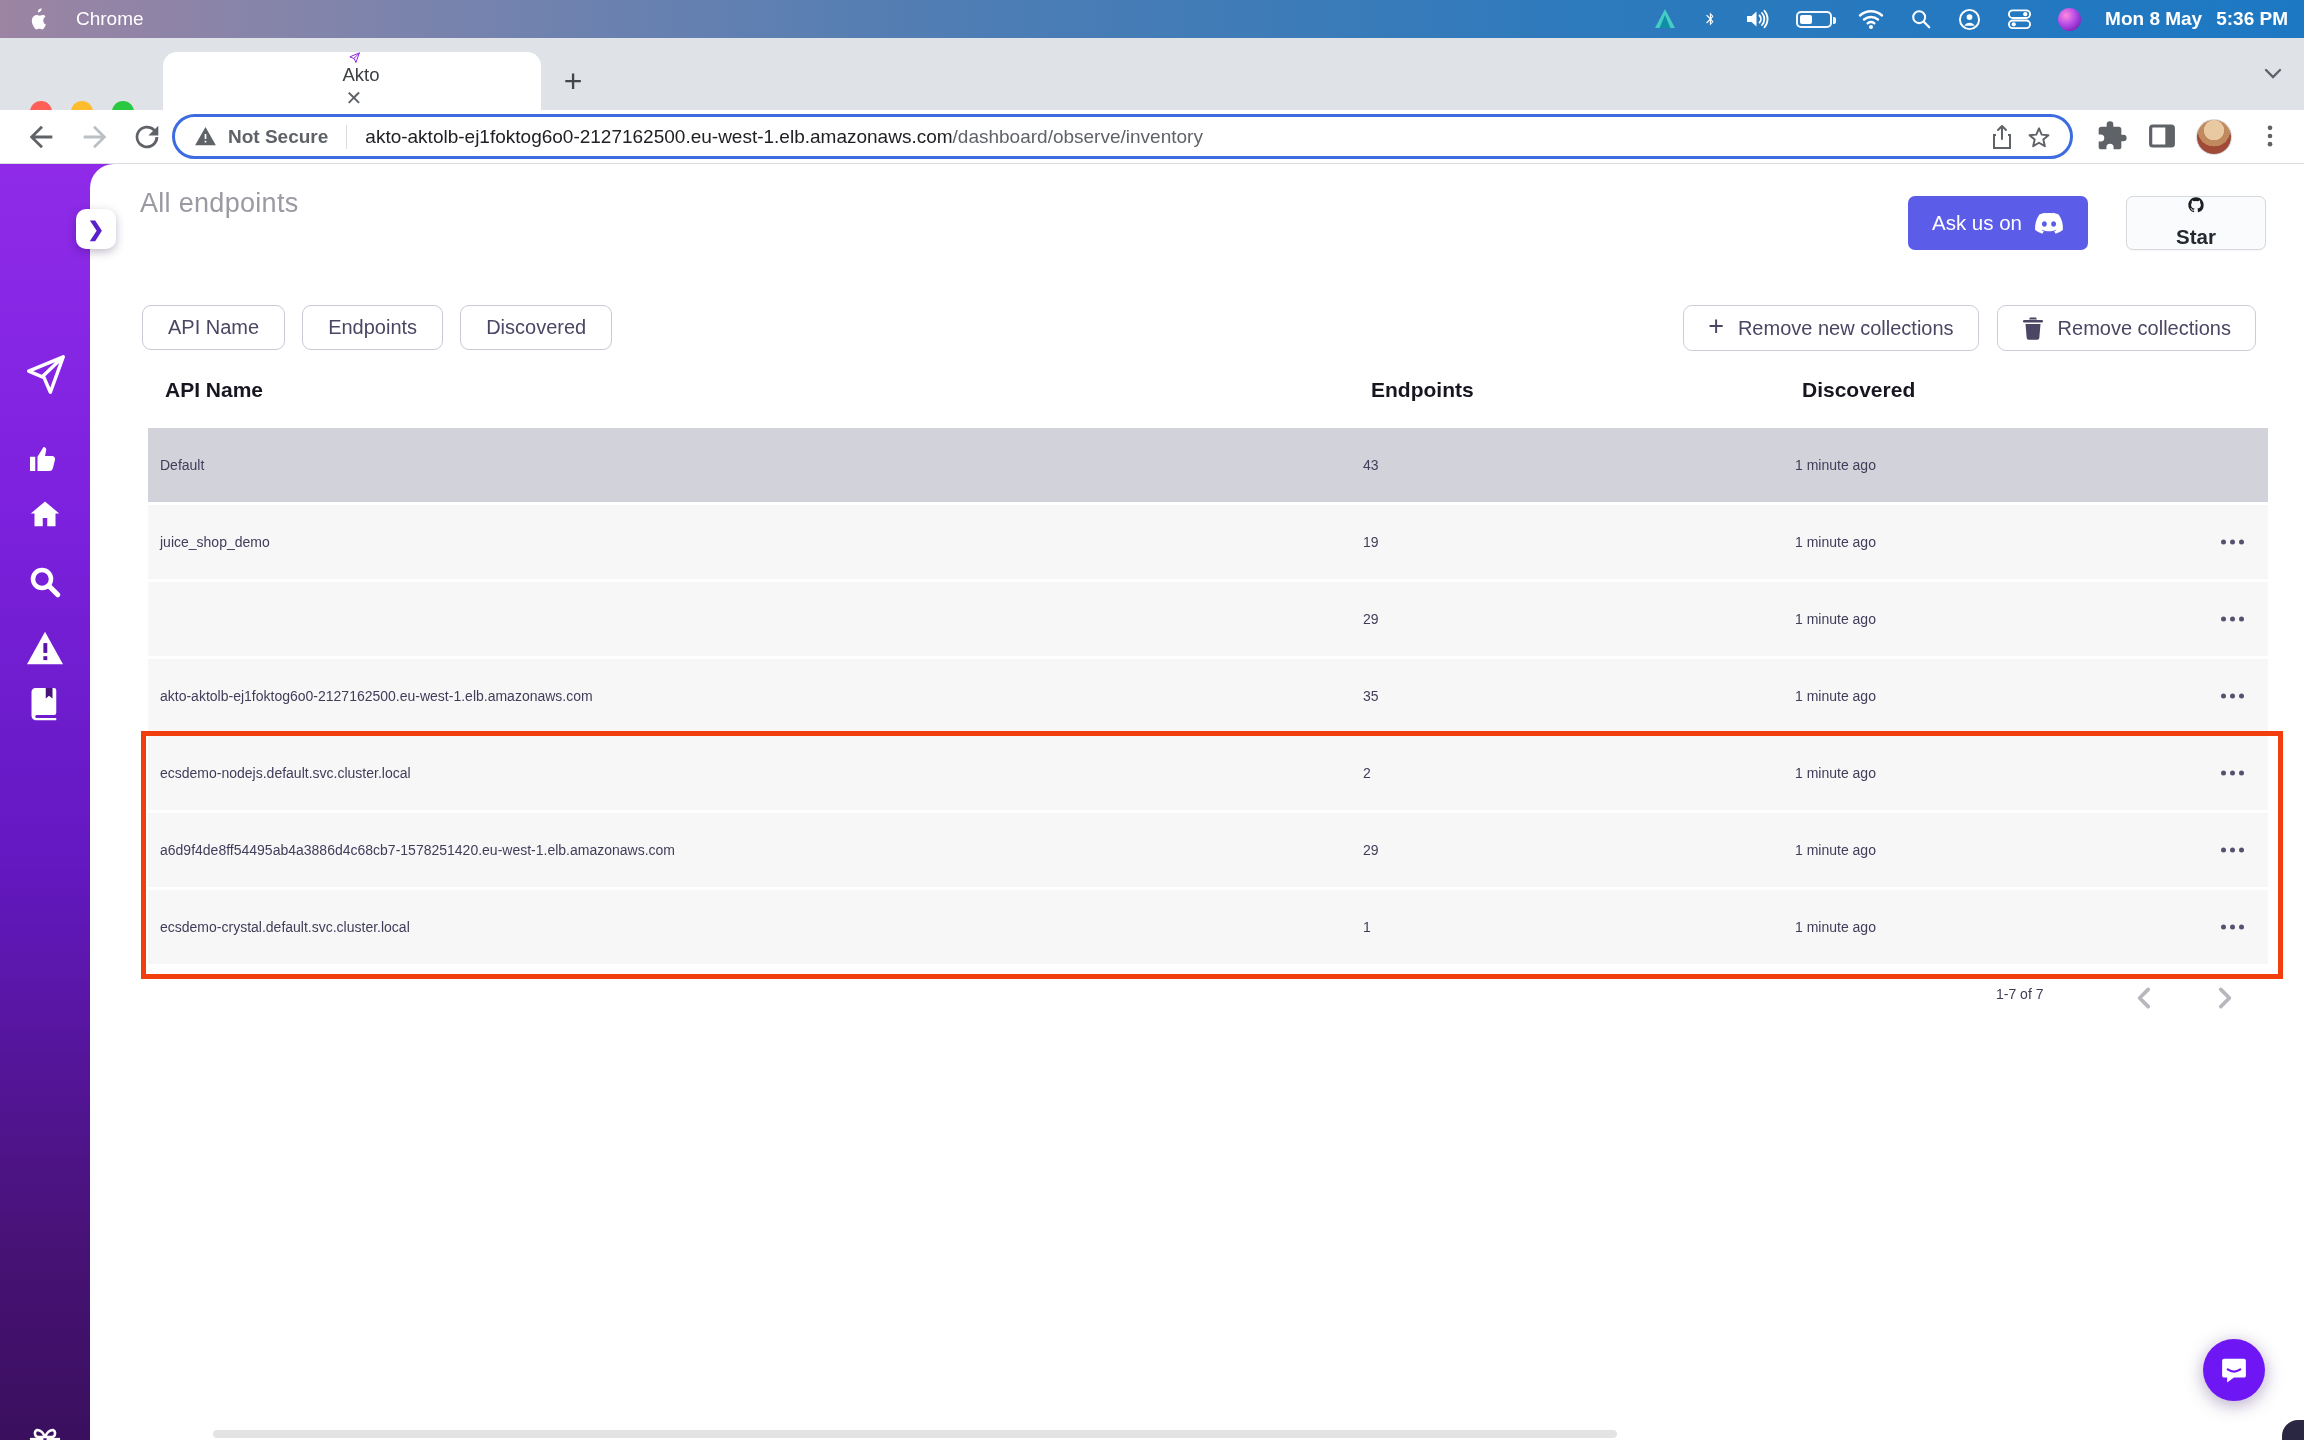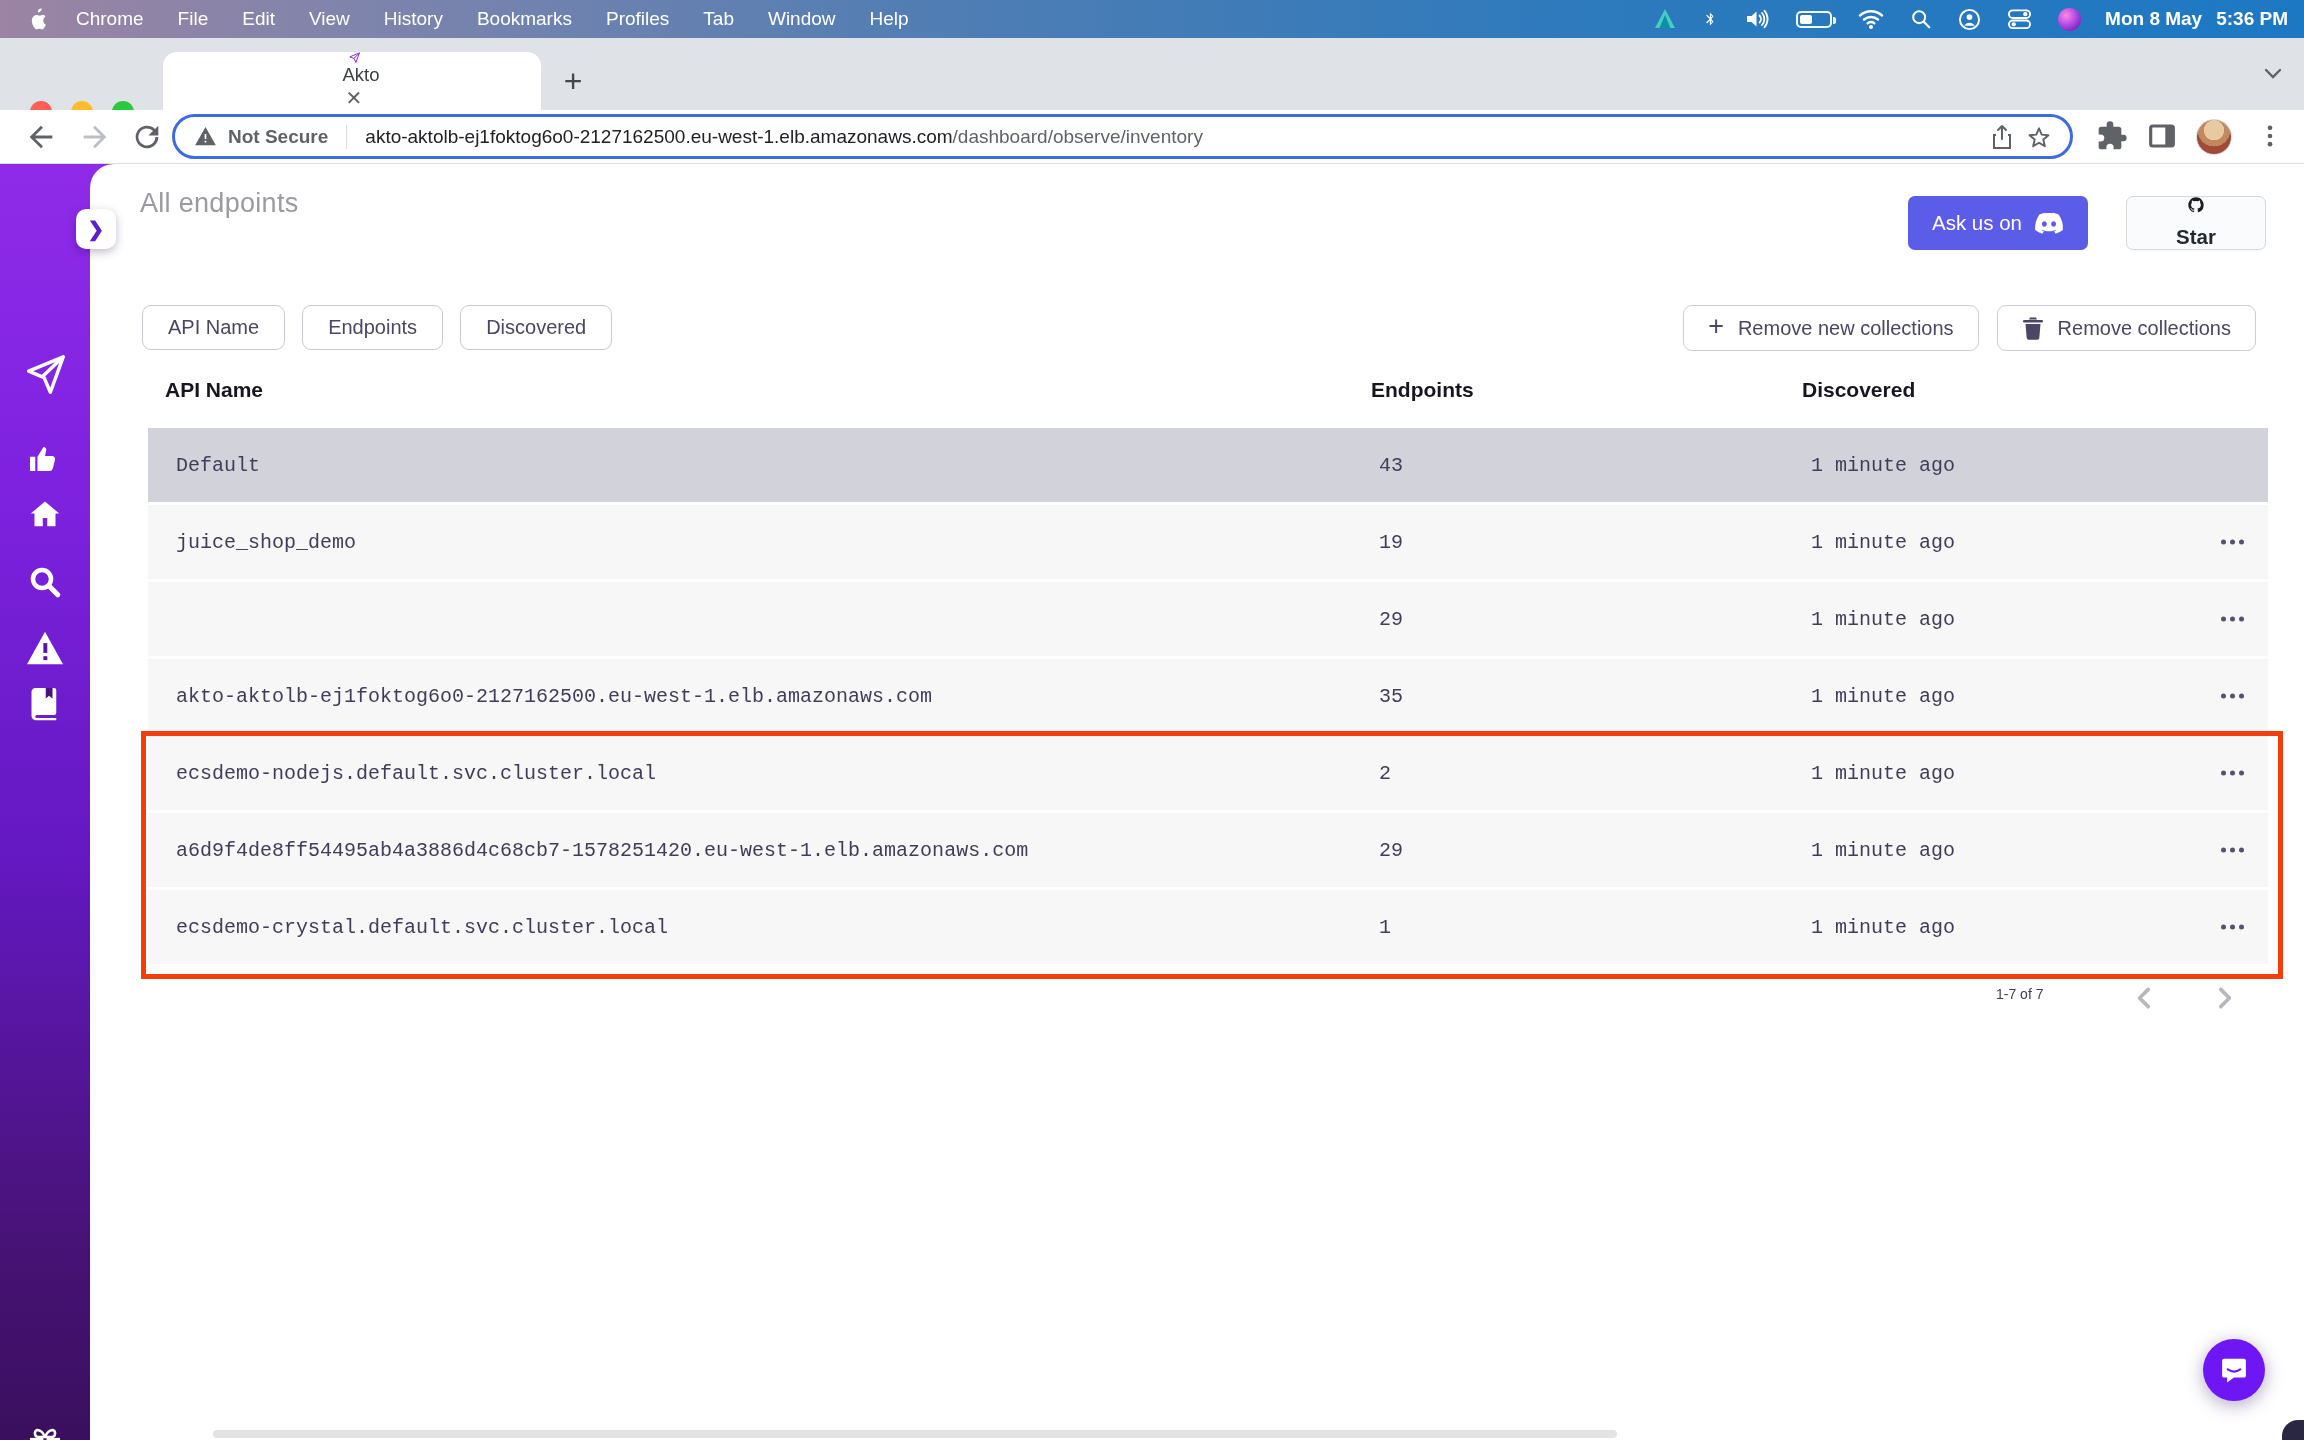--- a/index.html
+++ b/index.html
@@ -86,22 +86,22 @@
   .collection-actions { position:absolute; top:141px; right:48px; display:flex; gap:18px; }
   .col-btn { height:46px; padding:0 24px; display:flex; align-items:center; gap:14px; background:#fff;
     border:1.5px solid #cdccd8; border-radius:9px; color:#4a4663; font-size:20px; font-weight:500; }
   .col-btn .plus { font-size:27px; font-weight:400; line-height:1; margin-top:-3px; color:#4a4663; }
 
   .thead { position:absolute; top:214px; left:0; width:2214px; height:40px; font-size:21px; font-weight:700; color:#17151f; }
   .thead .h1 { position:absolute; left:75px; } .thead .h2 { position:absolute; left:1281px; } .thead .h3 { position:absolute; left:1712px; }
 
   .rows { position:absolute; left:58px; top:264px; width:2120px; }
   .row { position:relative; height:74px; margin-bottom:3px; background:#f7f7f8; display:grid;
-    grid-template-columns:1203px 432px 1fr; align-items:center; padding-left:28px;
-    font-size:20px; color:#403d59;font-family:Liberation Mono, monospace; }
+    grid-template-columns:1203px 432px 1fr; align-items:center; padding-left:12px;
+    font-size:14px; color:#403d59; }
   .row.selected { background:#d2d2db; }
   .kebab { position:absolute; right:24px; top:50%; transform:translateY(-50%); display:flex; gap:4px; }
   .kebab i { width:5px; height:5px; border-radius:50%; background:#55516e; }
 
   .annotation-box { position:absolute; left:51px; top:567px; width:2142px; height:248px;
     border:5px solid #f23e0c; z-index:4; pointer-events:none; }
 
   .pagination-label { position:absolute; left:1906px; top:822px; font-size:14px; color:#3f3c55; }
   .page-chev { position:absolute; top:821px; color:#b7b7bd; }
   .page-chev.prev { left:2042px; } .page-chev.next { left:2121px; }
@@ -115,31 +115,20 @@
 </head>
 <body>
 
 <div class="menubar">
   <span class="apple">
     <svg width="20" height="22" viewBox="0 0 24 26" fill="#fff">
         <path d="M16.4 0c.1 1.2-.4 2.4-1.2 3.3-.8.9-2.1 1.6-3.3 1.5-.2-1.2.4-2.4 1.1-3.2C13.8.7 15.2.1 16.4 0zM20.9 8.8c-1.5-.9-3.4-.8-4.6-.3-.9.3-1.7.6-2.1.6-.5 0-1.3-.3-2.3-.6-1.6-.5-3.4-.2-4.7.9C4.9 11.2 4 14.5 5 18c.5 1.7 1.2 3.4 2.2 4.9.9 1.3 1.8 2.6 3.2 2.6 1.2 0 1.7-.8 3.2-.8 1.5 0 1.9.8 3.2.8 1.4 0 2.2-1.3 3.1-2.6.7-1.1 1.3-2.3 1.6-3.2-2-.8-3.2-2.7-3.2-4.9 0-2 1.1-3.7 2.6-4.6-.3-.6-.7-1-1-1.4z"></path>
       </svg>
   </span>
   <span class="appname">Chrome</span>
-  <span class="menubar-items">
-      <span>File</span>
-      <span>Edit</span>
-      <span>View</span>
-      <span>History</span>
-      <span>Bookmarks</span>
-      <span>Profiles</span>
-      <span>Tab</span>
-      <span>Window</span>
-      <span>Help</span>
-    </span>
   <span class="spacer"></span>
   <span class="status-icons">
     <svg width="24" height="24" viewBox="0 0 24 24">
         <path d="M12 2 22 21 H2 Z" fill="#45ccc4"></path>
         <path d="M12 8 17.5 21 H6.5 Z" fill="#0f8fa6"></path>
       </svg>
     <svg width="15" height="24" viewBox="0 0 24 24" fill="#fff">
         <path d="M14.9 16.3 13 18.2v-3.8zM13 5.8l1.9 1.9L13 9.6zm3.7 1.9L11.4 2H11v7.6L6.4 5 5 6.4 10.6 12 5 17.6 6.4 19 11 14.4V22h.4l5.3-5.7L13.4 12z"></path>
       </svg>
     <svg width="26" height="24" viewBox="0 0 26 24" fill="#fff">

